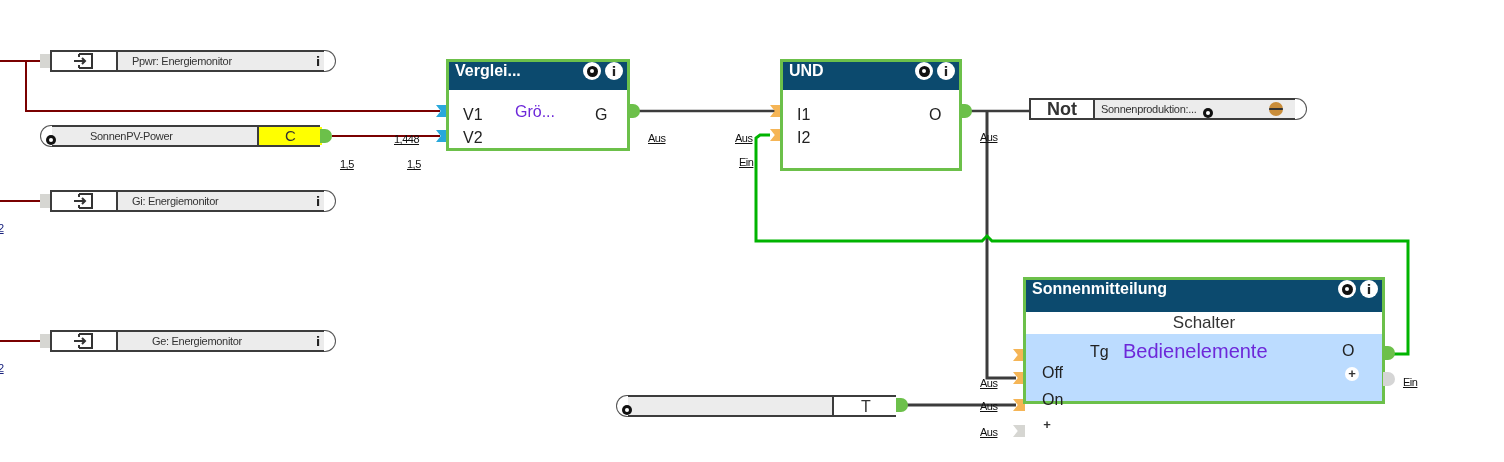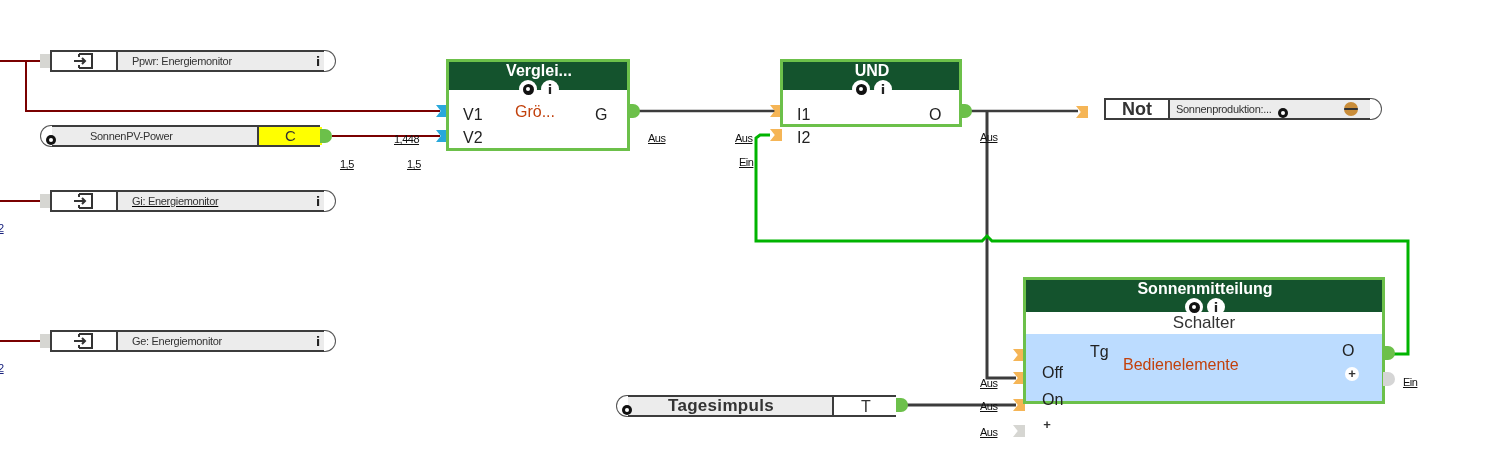--- a/index.html
+++ b/index.html
@@ -47,36 +47,36 @@
   .out-dot {
     position: absolute; width: 12px; height: 14px; background: #6cc04a; border-radius: 0 7px 7px 0;
   }
   .out-dot.gray { background: #d5d5d5; }
 
   
   .block {
     position: absolute; box-sizing: border-box; border: 3px solid #6cc04a; background: #fff;
   }
   .block .head {
-    background: #14532d; height: 28px; display: flex; align-items: center; justify-content: space-between;
-    padding: 0 4px 0 6px; color: #fff; font-weight: bold; font-size: 16px; flex-direction: column;
+    background: #0c4a6e; height: 28px; display: flex; align-items: flex-start; justify-content: space-between;
+    padding: 0 4px 0 6px; color: #fff; font-weight: bold; font-size: 16px;
   }
   .block .head .btns { display: flex; gap: 4px; }
   .circ {
     width: 18px; height: 18px; border-radius: 50%; background: #fff; display: flex; align-items: center; justify-content: center;
     font-weight: bold; font-size: 13px; color: #222; font-family: "DejaVu Sans", sans-serif;
   }
   .circ .g {
     width: 11px; height: 11px; border-radius: 50%; background: #111; position: relative;
   }
   .circ .g::after {
     content: ""; position: absolute; left: 3.5px; top: 3.5px; width: 4px; height: 4px; border-radius: 50%; background: #fff;
   }
   .port-lbl { position: absolute; font-size: 16px; color: #222; }
-  .port-lbl.gray { color: #c2410c; }
+  .port-lbl.gray { color: #6d28d9; }
 
   .in-port-orange {
     position: absolute; width: 12px; height: 12px; background: #f5b556;
     clip-path: polygon(0 0, 100% 0, 100% 100%, 0 100%, 40% 50%);
   }
   .in-port-blue {
     position: absolute; width: 12px; height: 12px; background: #29a8db;
     clip-path: polygon(0 0, 100% 0, 100% 100%, 0 100%, 40% 50%);
   }
   .in-port-gray {
@@ -117,34 +117,34 @@
         <path d="M6 1 H19 V15 H6 M6 1 V4 M6 15 V12 M1 8 H12 M9 5 L12 8 L9 11" fill="none" stroke="#333" stroke-width="2"></path>
       </svg>
   </div>
   <span class="lbl">Ppwr: Energiemonitor</span>
   <span class="endcap"></span>
   <span class="info-small">i</span>
 </div>
 
 <span class="wire-lbl" style="left:-2px;top:186px;color:#1a237e;">2</span>
 <div class="in-stub abs" style="left:40px;top:194px;"></div>
-<div class="pill" style="left:50px;top:190px;width:274px;text-decoration:underline;">
+<div class="pill" style="left:50px;top:190px;width:274px;">
   <div class="iconbox">
     <svg width="22" height="16" viewBox="0 0 22 16">
         <path d="M6 1 H19 V15 H6 M6 1 V4 M6 15 V12 M1 8 H12 M9 5 L12 8 L9 11" fill="none" stroke="#333" stroke-width="2"></path>
       </svg>
   </div>
   <span class="lbl">Gi: Energiemonitor</span>
   <span class="endcap"></span>
   <span class="info-small">i</span>
 </div>
 
 <span class="wire-lbl" style="left:-2px;top:326px;color:#1a237e;">2</span>
 <div class="in-stub abs" style="left:40px;top:334px;"></div>
-<div class="pill" style="left:50px;top:330px;width:274px;">
+<div class="pill" style="left:50px;top:330px;width:274px;gap:20px;">
   <div class="iconbox">
     <svg width="22" height="16" viewBox="0 0 22 16">
         <path d="M6 1 H19 V15 H6 M6 1 V4 M6 15 V12 M1 8 H12 M9 5 L12 8 L9 11" fill="none" stroke="#333" stroke-width="2"></path>
       </svg>
   </div>
   <span class="lbl">Ge: Energiemonitor</span>
   <span class="endcap"></span>
   <span class="info-small">i</span>
 </div>
 
@@ -176,50 +176,49 @@
   <span class="port-lbl" style="left:146px;top:44px;">G</span>
   <span class="port-lbl" style="left:14px;top:67px;">V2</span>
 </div>
 <div class="out-dot" style="left:628px;top:104px;"></div>
 <span class="wire-lbl" style="left:648px;top:96px;">Aus</span>
 
 <span class="wire-lbl" style="left:735px;top:96px;">Aus</span>
 <span class="wire-lbl" style="left:739px;top:120px;">Ein</span>
 <div class="in-port-orange" style="left:770px;top:105px;"></div>
 <div class="in-port-orange" style="left:770px;top:129px;"></div>
-<div class="block" style="left:780px;top:59px;width:182px;height:68px;">
+<div class="block" style="left:780px;top:59px;width:182px;height:112px;">
   <div class="head">
     <span>UND</span>
     <span class="btns">
       <span class="circ">
           <span class="g"></span>
         </span>
       <span class="circ">i</span>
     </span>
   </div>
   <span class="port-lbl" style="left:14px;top:44px;">I1</span>
   <span class="port-lbl" style="left:146px;top:44px;">O</span>
   <span class="port-lbl" style="left:14px;top:67px;">I2</span>
 </div>
 <div class="out-dot" style="left:960px;top:104px;"></div>
 <span class="wire-lbl" style="left:980px;top:95px;">Aus</span>
 
 <div class="in-port-orange" style="left:1076px;top:106px;"></div>
-<div class="pill" style="left:1104px;top:98px;width:266px;">
+<div class="pill" style="left:1029px;top:98px;width:266px;">
   <span style="width:62px;height:18px;background:#fff;border-right:2px solid #3c3c3c;text-align:center;font-size:18px;font-weight:bold;color:#333;line-height:19px;">Not</span>
   <span class="lbl" style="padding-left:6px;">Sonnenproduktion:...</span>
   <span style="position:absolute;right:12px;top:2px;width:14px;height:14px;border-radius:50%;background:linear-gradient(#c98d3a 0 45%, #333 45% 55%, #c98d3a 55%);"></span>
   <span class="endcap"></span>
   <span class="gear-small abs" style="right:-6px;top:4px;"></span>
 </div>
 
 <div class="pill" style="left:626px;top:395px;width:270px;border-right:2px solid #3c3c3c;">
   <span class="startcap"></span>
   <span class="gear-small abs" style="left:-6px;top:4px;"></span>
-  <span class="lbl" style="padding-left:30px;font-size:17px;font-weight:bold;width:176px;letter-spacing:0.3px;">Tagesimpuls</span>
   <span style="position:absolute;left:204px;top:0;width:64px;height:18px;background:#fff;border-left:2px solid #3c3c3c;text-align:center;font-size:16px;line-height:19px;color:#333;">T</span>
 </div>
 <div class="out-dot" style="left:896px;top:398px;"></div>
 
 <span class="wire-lbl" style="left:980px;top:341px;">Aus</span>
 <span class="wire-lbl" style="left:980px;top:364px;">Aus</span>
 <span class="wire-lbl" style="left:980px;top:390px;">Aus</span>
 <div class="in-port-orange" style="left:1013px;top:349px;"></div>
 <div class="in-port-orange" style="left:1013px;top:372px;"></div>
 <div class="in-port-orange" style="left:1013px;top:399px;"></div>
@@ -231,21 +230,21 @@
     <span class="btns">
       <span class="circ">
           <span class="g"></span>
         </span>
       <span class="circ">i</span>
     </span>
   </div>
   <div style="height:22px;text-align:center;font-size:17px;color:#333;line-height:22px;">Schalter</div>
   <div style="position:absolute;left:0;right:0;top:54px;bottom:0;background:#bcdcff;">
     <span class="port-lbl" style="left:16px;top:9px;margin-left:48px;">Tg</span>
-    <span class="port-lbl gray" style="left:97px;top:22px;font-size:16px;">Bedienelemente</span>
+    <span class="port-lbl gray" style="left:97px;top:6px;font-size:20px;">Bedienelemente</span>
     <span class="port-lbl" style="left:316px;top:8px;">O</span>
     <span class="port-lbl" style="left:16px;top:30px;">Off</span>
     <span class="plus-circ" style="left:319px;top:33px;">+</span>
     <span class="port-lbl" style="left:16px;top:57px;">On</span>
     <span class="plus-circ" style="left:14px;top:84px;">+</span>
   </div>
 </div>
 <div class="out-dot" style="left:1383px;top:346px;"></div>
 <div class="out-dot gray" style="left:1383px;top:372px;"></div>
 <span class="wire-lbl" style="left:1403px;top:340px;">Ein</span>

